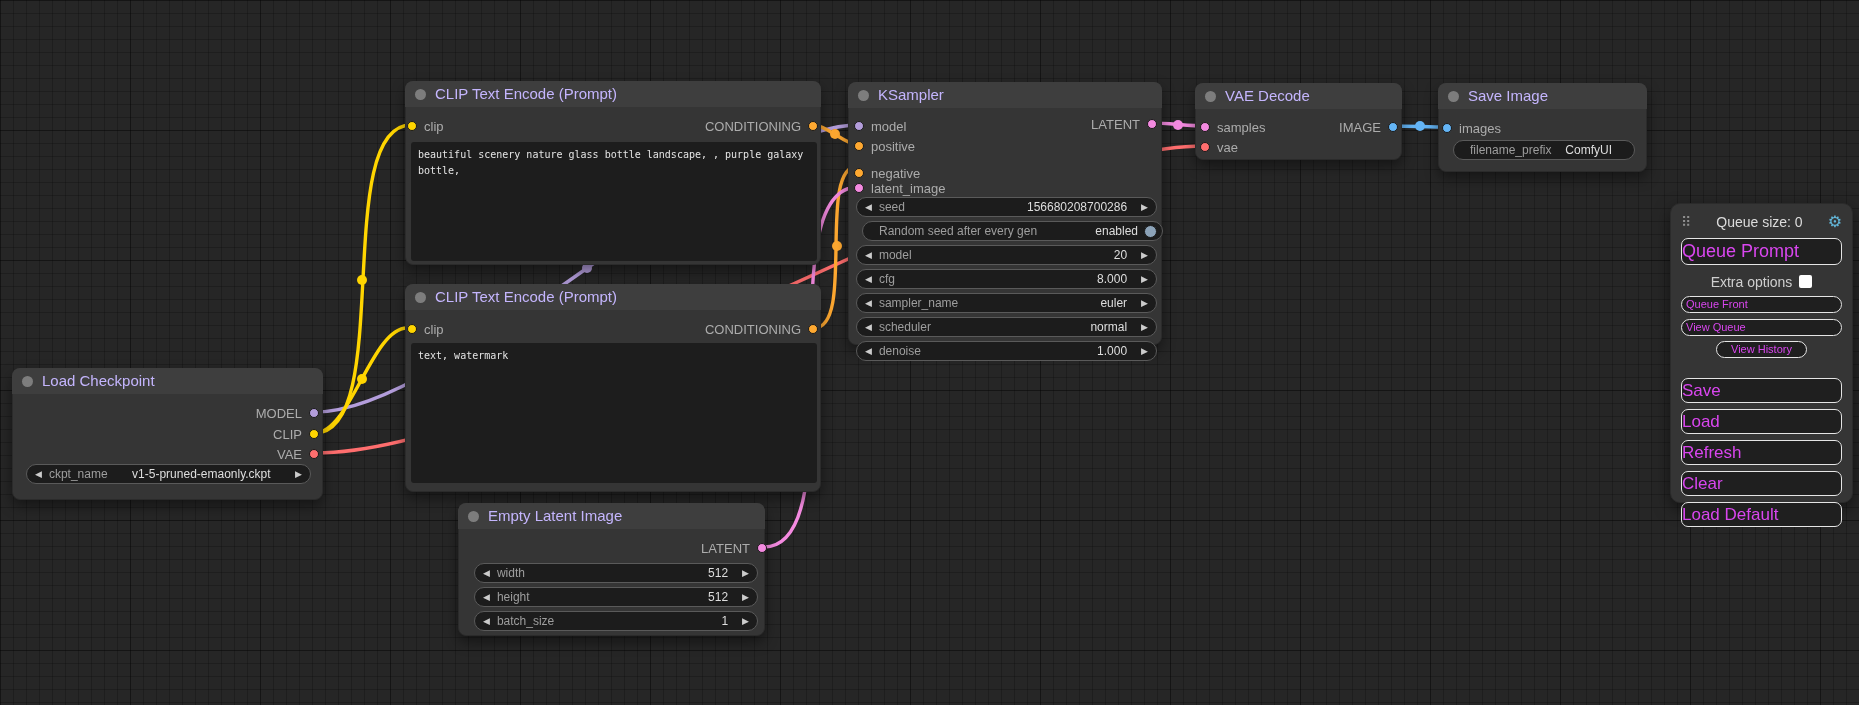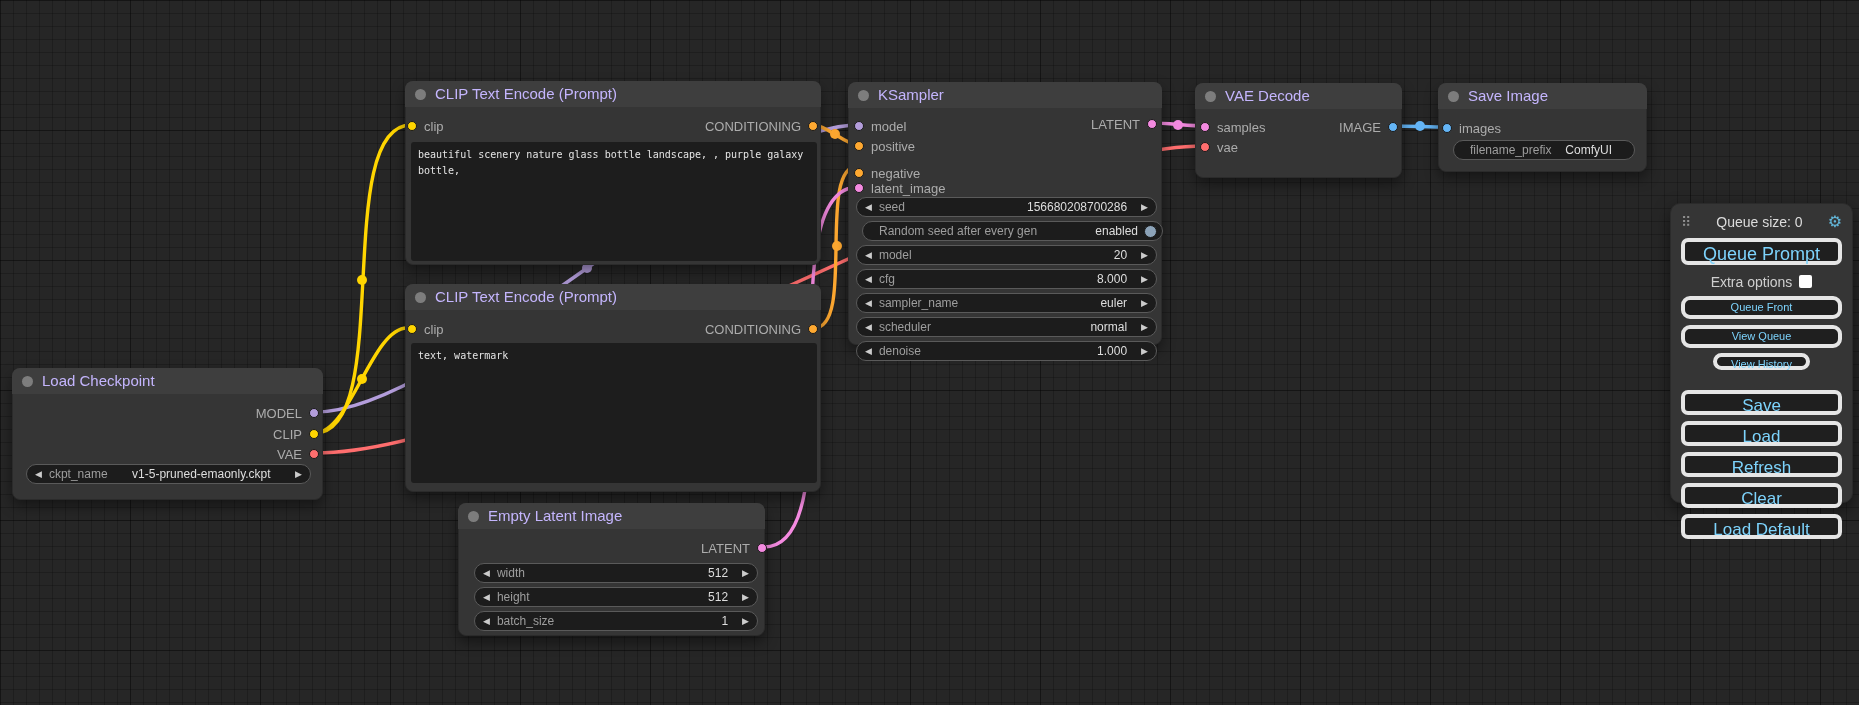--- a/index.html
+++ b/index.html
@@ -84,22 +84,22 @@
     z-index:3; background:#353535; border-radius:10px;
     border:1px solid #2b2b2b; box-sizing:border-box;
     box-shadow:0 6px 16px rgba(0,0,0,0.5); padding:8px 10px;
   }
   .mhead { display:flex; align-items:center; height:20px; margin-bottom:6px; }
   .mhandle { color:#8f8f8f; font-size:14px; }
   .mtitle { flex:1; text-align:center; color:#dcdcdc; font-size:14px; }
   .mgear { color:#63B7DA; font-size:16px; line-height:1; }
   .btn {
     display:block; width:100%; background:#1f1f1f;
-    border:4px solid #e5e5e5; border-radius:7px;
-    color:#7dd3fc; text-align:center; box-sizing:border-box;
+    border:1px solid #e5e5e5; border-radius:7px;
+    color:#d946ef; text-align:left; box-sizing:border-box;
     cursor:pointer;
   }
   .btn.primary { height:27px; font-size:18px; line-height:25px; margin-bottom:8px; }
   .extra { display:flex; justify-content:center; align-items:center; gap:7px; height:17px; margin-bottom:6px; color:#cfcfcf; font-size:14px; }
   .checkbox { width:13px; height:13px; background:#ffffff; border-radius:2px; flex:0 0 auto; }
   .smallrow { display:flex; gap:6px; justify-content:center; margin-bottom:5px;flex-direction:column; }
   .btn.small { font-size:11px; height:17px; line-height:15px; border-radius:9px; width:auto; flex:1; padding:0 4px; }
   .vh-row { display:flex; justify-content:center; margin-bottom:4px; }
   .btn.small2 { font-size:11px; height:17px; line-height:15px; border-radius:9px; width:auto; padding:0 14px; }
   .btn.big { height:25px; font-size:17px; line-height:23px; margin-top:6px; }
@@ -249,21 +249,21 @@
       <span class="warr">▶</span>
     </div>
     <div class="widget" style="left:7px;top:258px;width:301px;">
       <span class="warr">◀</span>
       <span class="wname">denoise</span>
       <span class="wval">1.000</span>
       <span class="warr">▶</span>
     </div>
   </div>
 
-  <div class="node" style="left:1195px;top:83px;width:207px;height:95px;">
+  <div class="node" style="left:1195px;top:83px;width:207px;height:77px;">
     <div class="ntitle">
       <span class="ndot"></span>
       <span>VAE Decode</span>
     </div>
     <div class="port" style="left:4px;top:37px;">
       <span class="pdot c-latent"></span>
       <span class="plabel">samples</span>
     </div>
     <div class="port" style="left:4px;top:57px;">
       <span class="pdot c-vae"></span>

